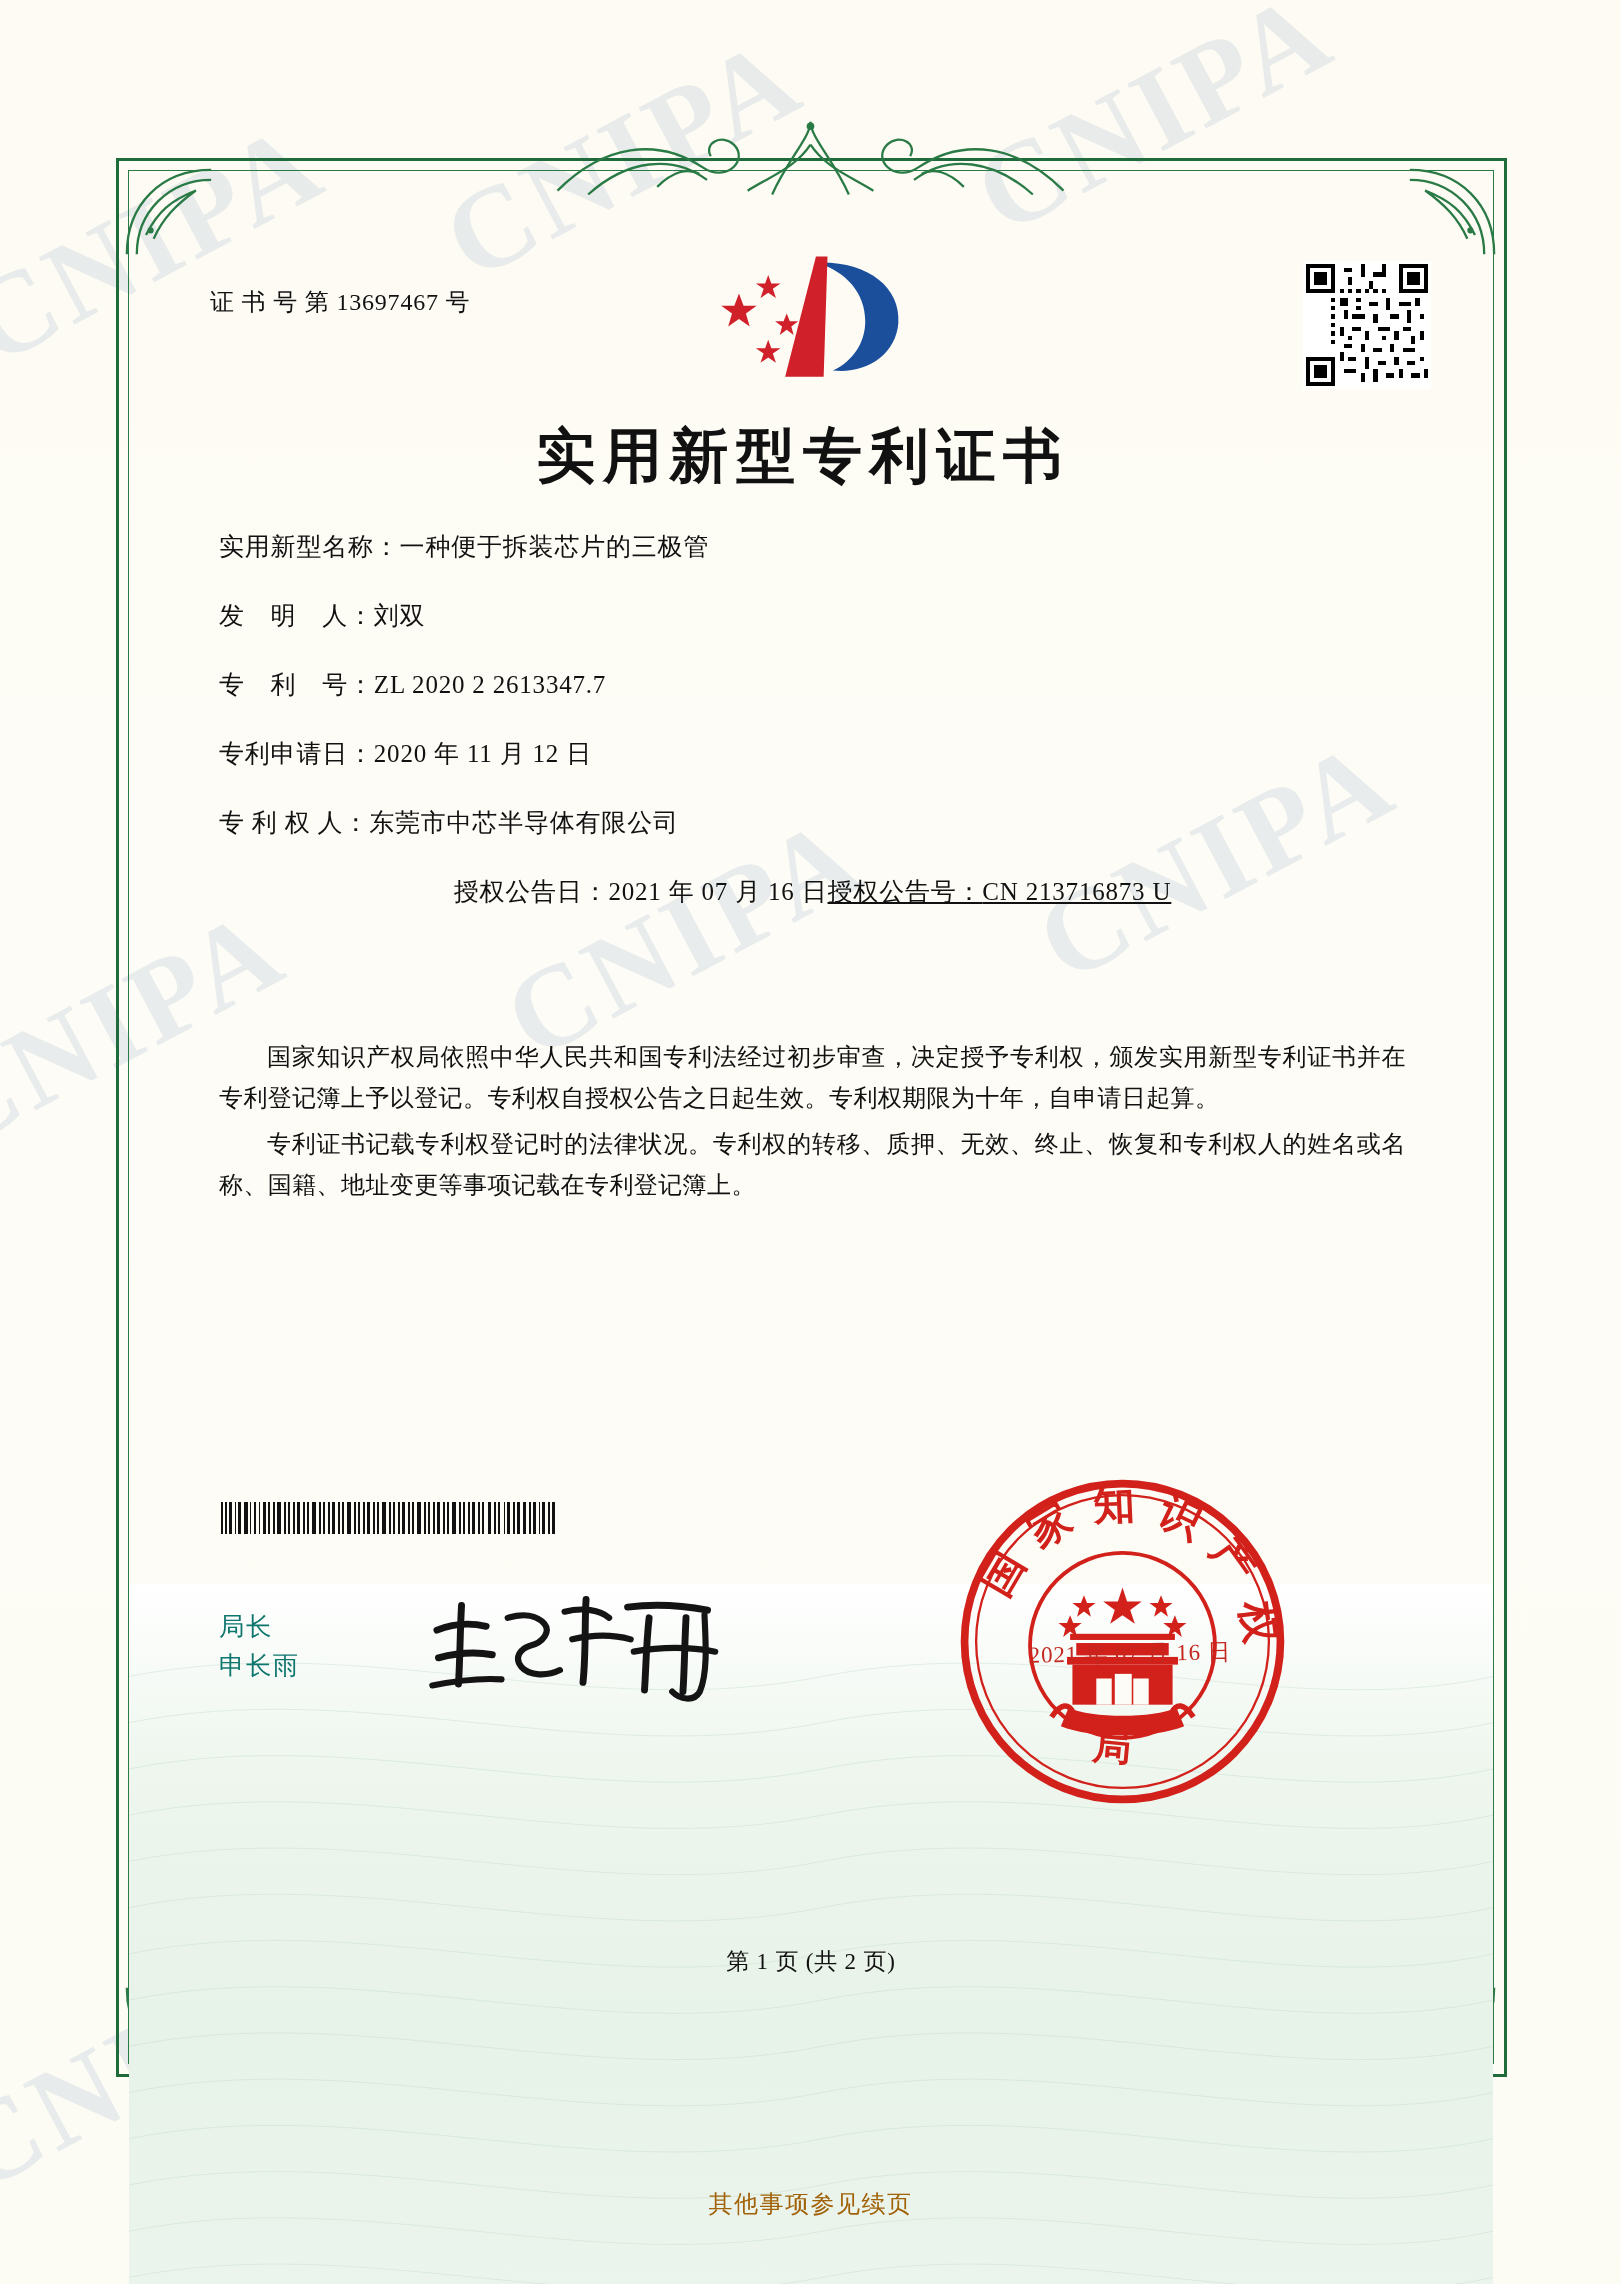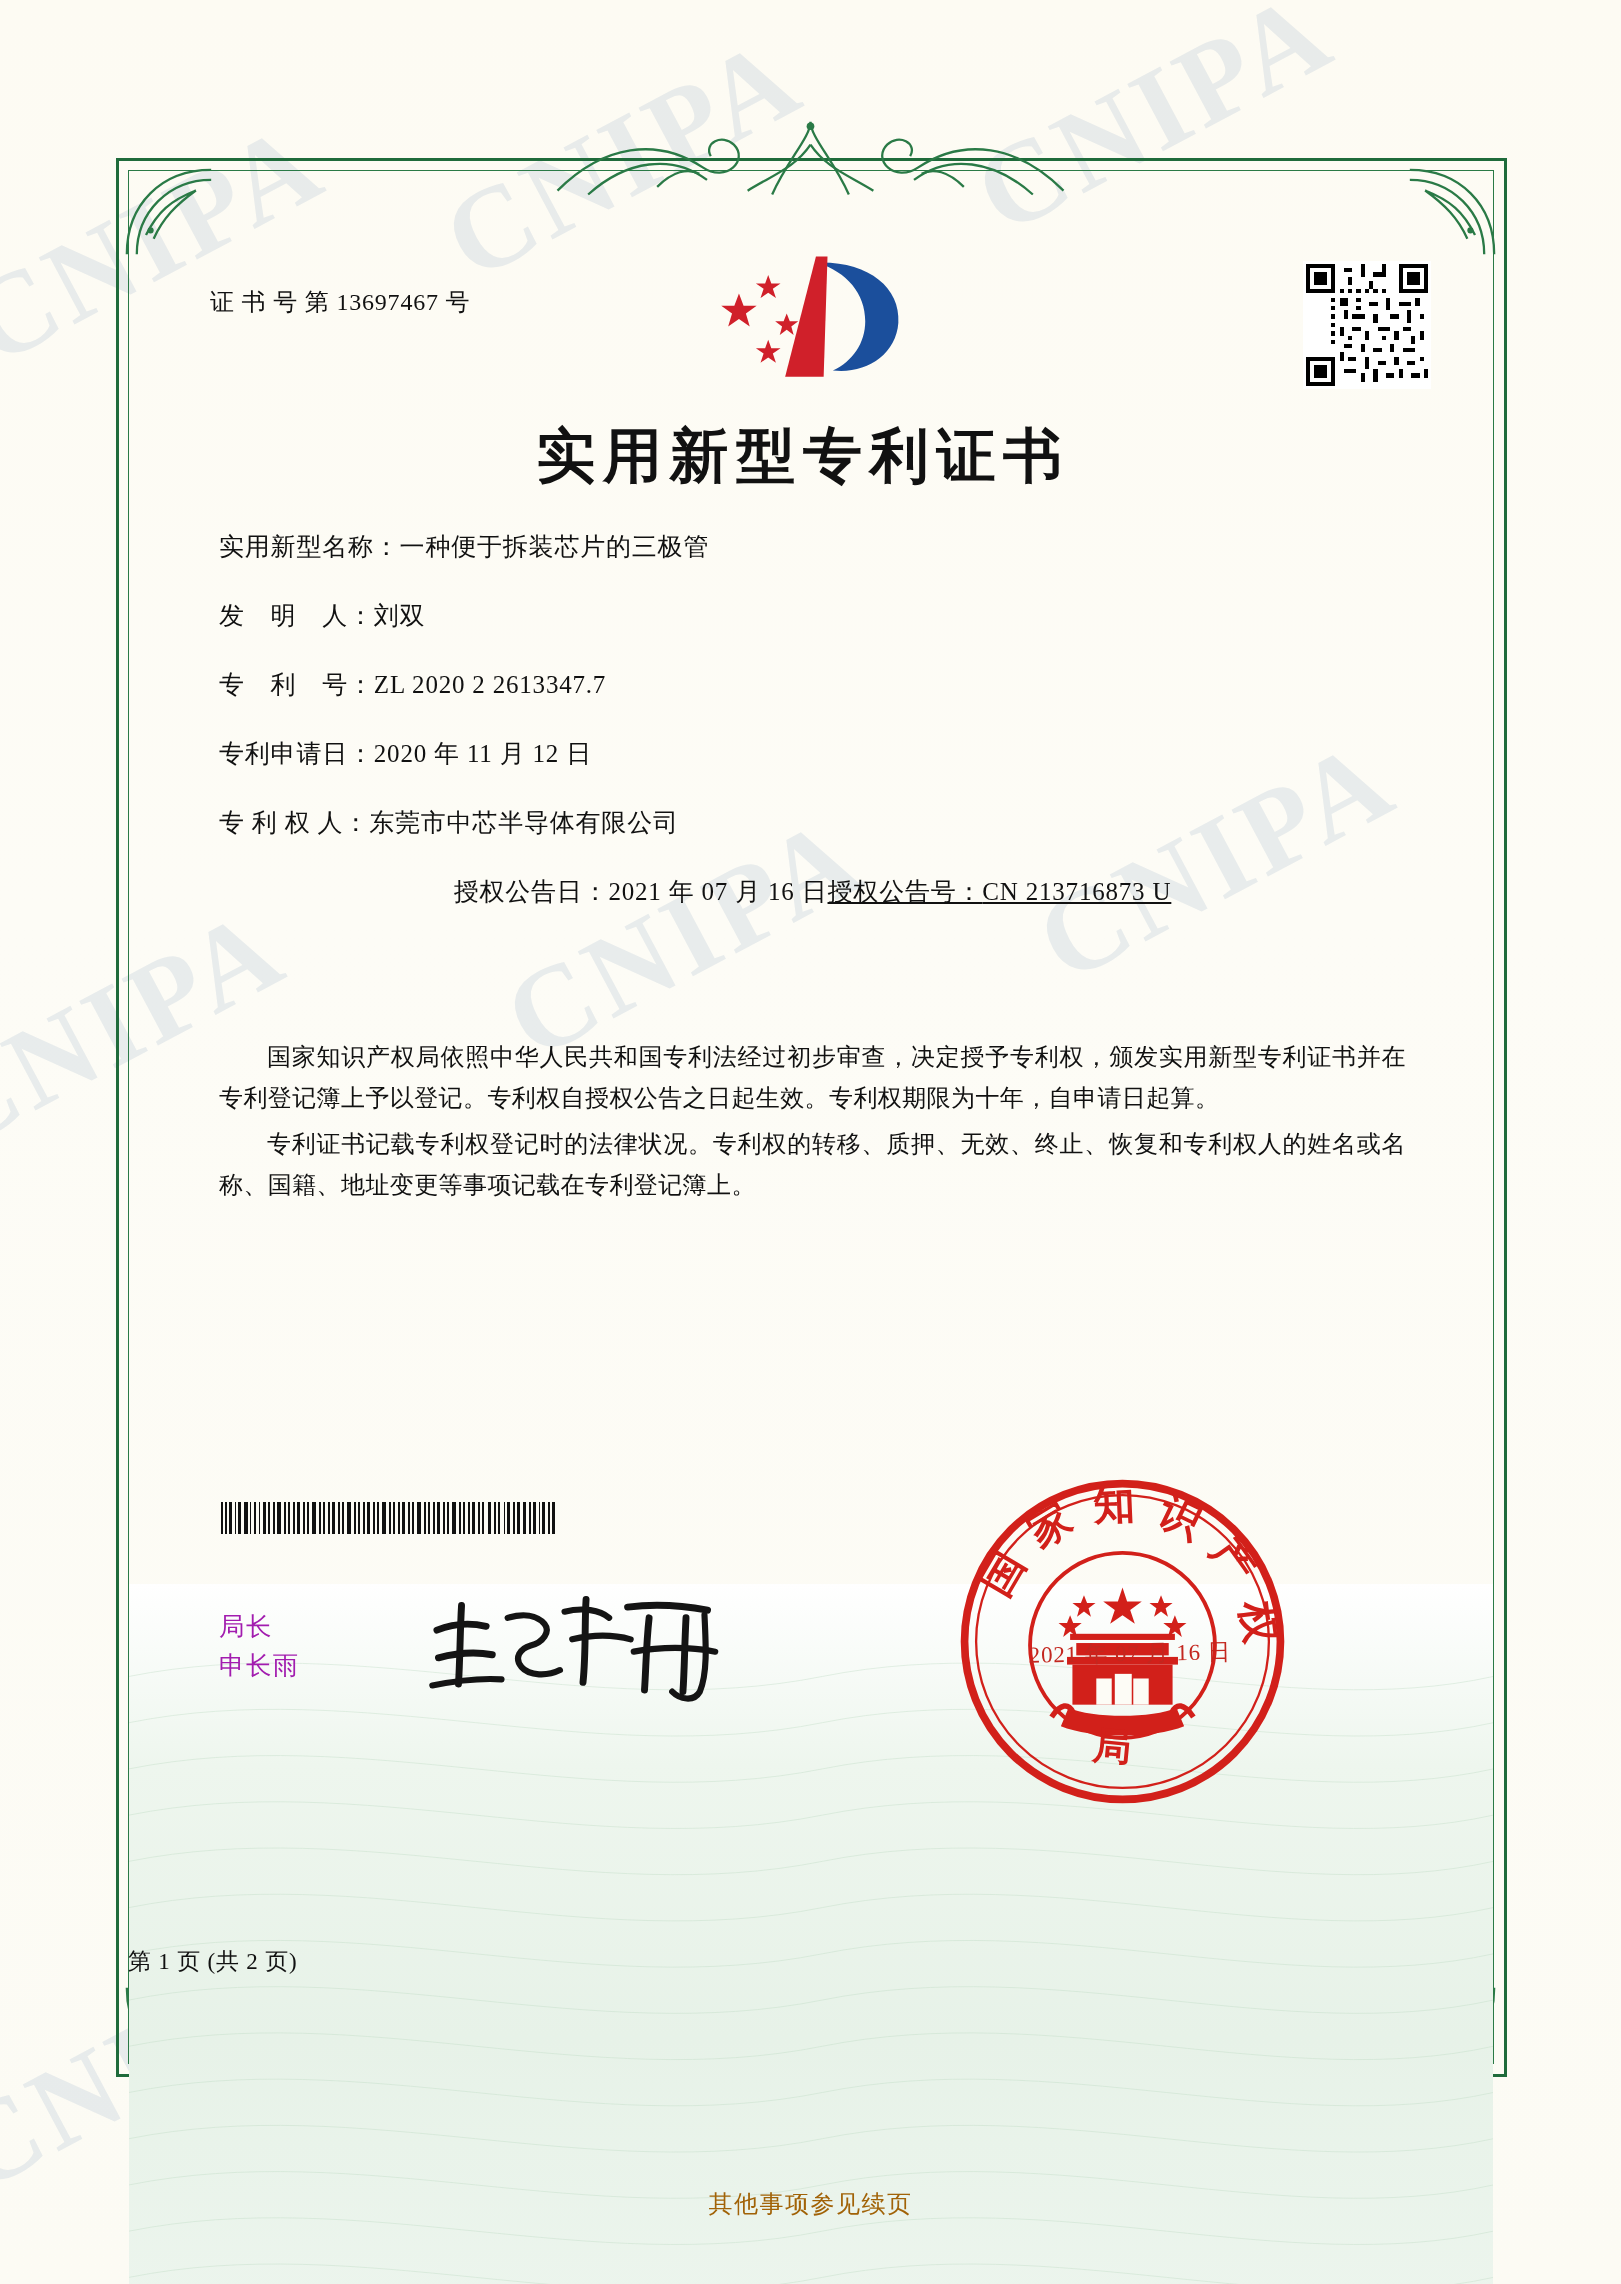--- a/index.html
+++ b/index.html
@@ -185,21 +185,21 @@
     width: 358px;
     height: 32px;
   }
 
   .director-block {
     position: absolute;
     left: 91px;
     top: 1437px;
     font-size: 25.4px;
     line-height: 1.55;
-    color: #a21caf;
+    color: #0f766e;
     letter-spacing: 1.5px;
   }
 
   .signature {
     position: absolute;
     left: 293px;
     top: 1414px;
     width: 324px;
     height: 123px;
     color: #141414;
@@ -222,20 +222,21 @@
     font-size: 23px;
     color: #c3271f;
     letter-spacing: 0.8px;
     transform: rotate(-1deg);
   }
 
   .page-no {
     position: absolute;
     left: 0; right: 0;
     top: 1776px;
+    text-align: center;
     font-size: 23px;
     color: #111;
     letter-spacing: 0.8px;
   }
 
   .footer-note {
     position: absolute;
     left: 0; right: 0;
     top: 2188px;
     text-align: center;

